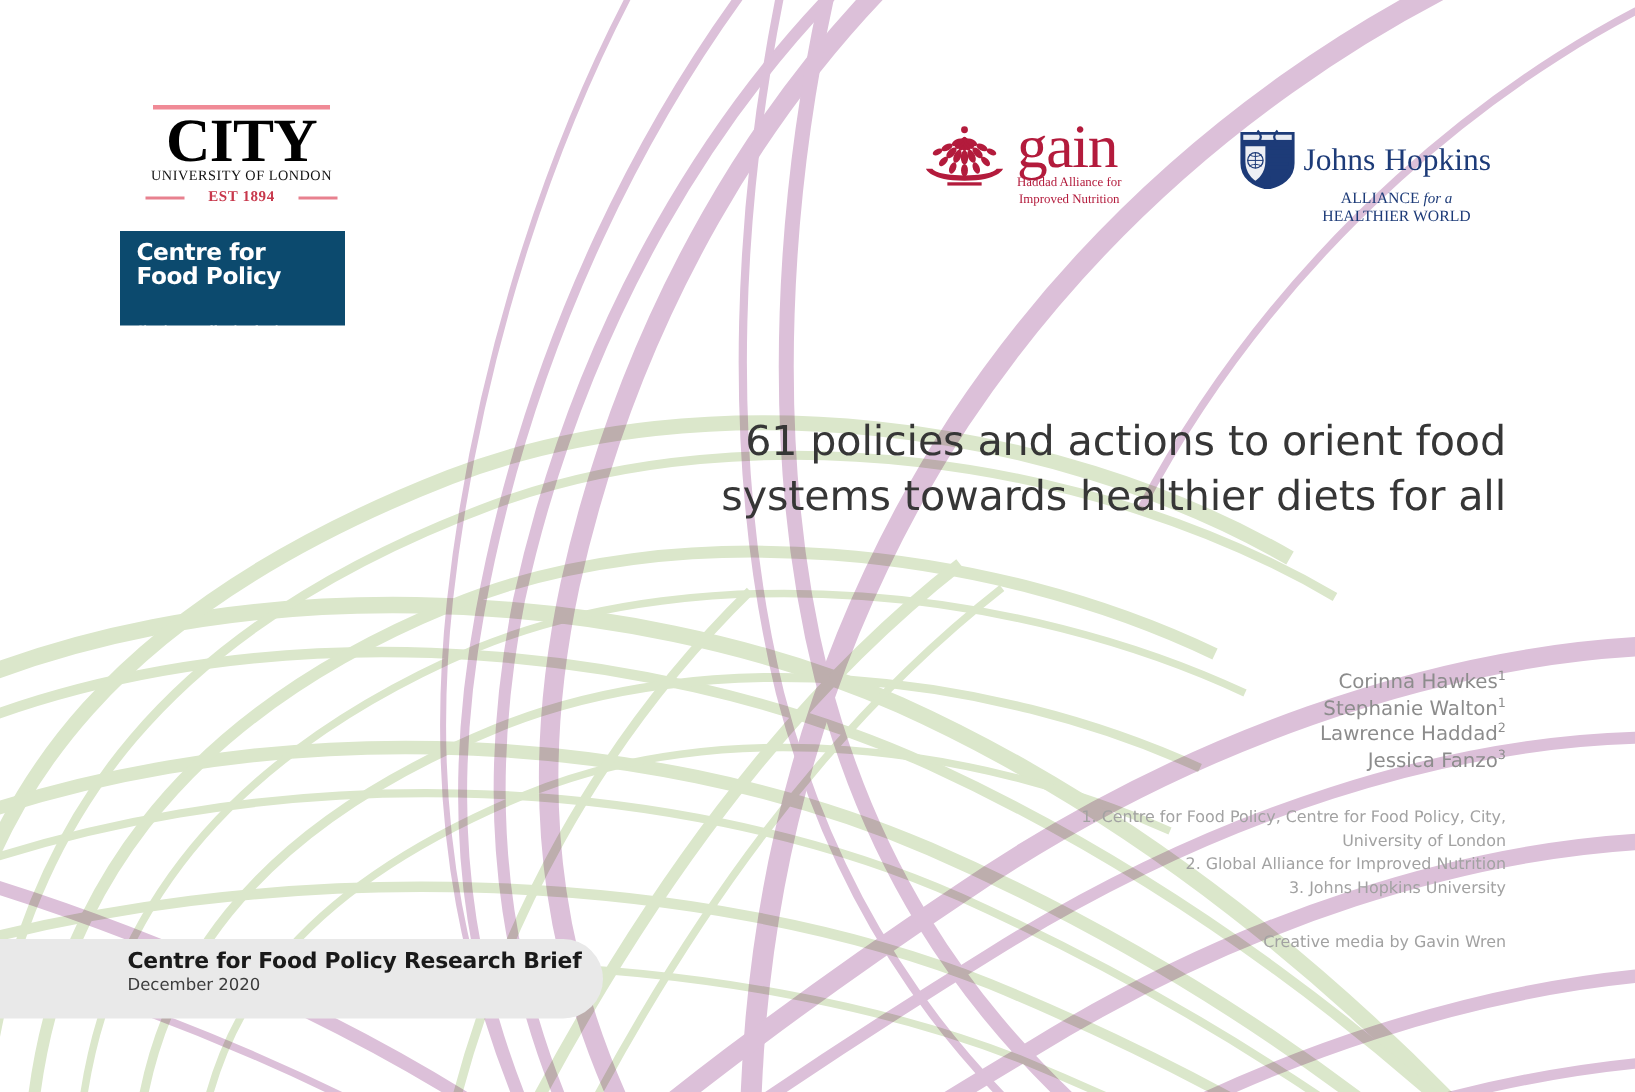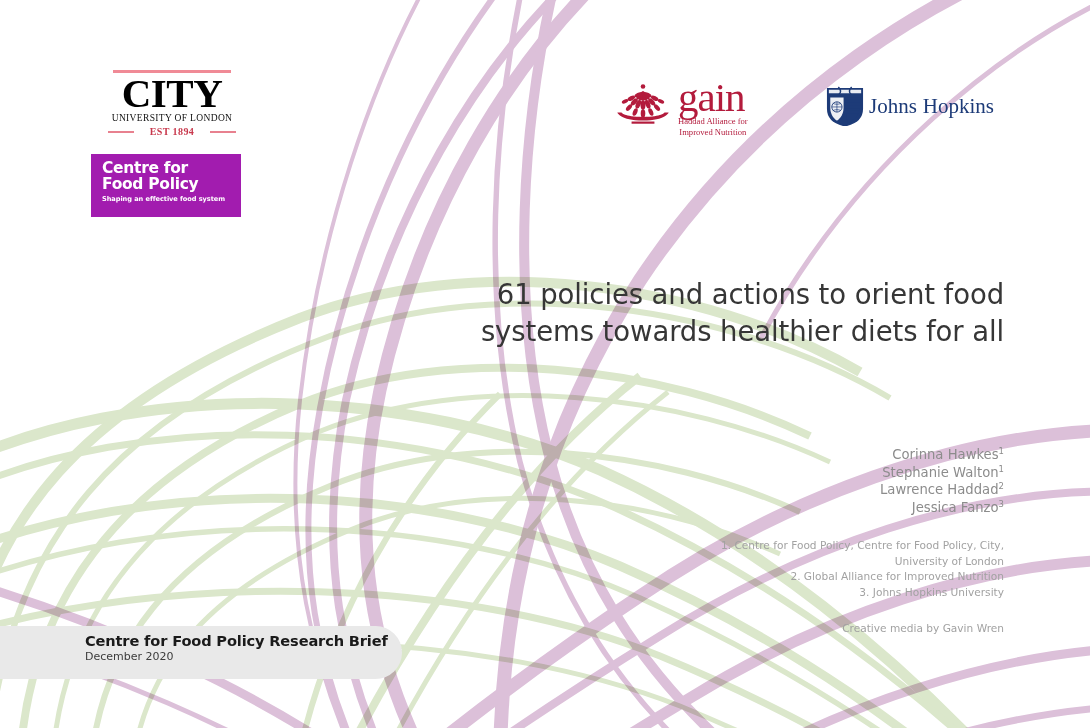--- a/index.html
+++ b/index.html
@@ -17,21 +17,21 @@
     left:0; top:0;
     width:1090px; height:728px;
     z-index:0;
     pointer-events:none;
   }
   #bg-swirls .swirl-layer { mix-blend-mode:multiply; }
 
   
   .logos-left {
     position:absolute;
-    left:91px; top:70px;
+    left:80px; top:70px;
     z-index:3;
     width:152px;
   }
 
   .city-logo { width:130px; margin-left:16px; }
   .city-rule-top {
     height:2.5px; background:#f08a96; width:118px; margin:0 auto 2px auto;
   }
   .city-word {
     font-family:"Liberation Serif", serif;
@@ -60,37 +60,37 @@
     font-weight:bold;
     font-size:10px;
     letter-spacing:0.4px;
     color:#c8384c;
     white-space:nowrap;
   }
 
   .cfp-box {
     margin-top:17px;
     width:150px; height:63px;
-    background:#a21caf;
+    background:#0c4a6e;
     padding:7px 0 16px 11px;
   }
   .cfp-title {
     font-family:"DejaVu Sans", sans-serif;
     font-weight:bold;
     font-size:15.5px;
     line-height:1.02;
     color:#ffffff;
     letter-spacing:-0.3px;
   }
   .cfp-tag {
     font-family:"DejaVu Sans", sans-serif;
     font-weight:bold;
     font-size:6.6px;
     color:#ffffff;
-    margin-top:2px;
+    margin-top:23px;
     letter-spacing:-0.05px;
   }
 
   .gain-logo {
     position:absolute;
     left:614px; top:82px;
     z-index:3;
     display:flex;
     align-items:flex-start;
   }
@@ -345,20 +345,27 @@
       </g>
       <path d="M21 28.6 H34 C33 33 27 37.2 22.5 38.8 C22.5 35 21 31 21 28.6 Z" fill="#1d3b78"></path>
       <rect x="2" y="3" width="36" height="4.6" fill="#ffffff" opacity="0.9"></rect>
       <path d="M2 3 H38 V24 C38 34 30 39.5 20 41.5 C10 39.5 2 34 2 24 Z" fill="none" stroke="#1d3b78" stroke-width="2"></path>
       <path d="M13 1 C16 4 16 7 13.5 9 M27 1 C24 4 24 7 26.5 9" stroke="#1d3b78" stroke-width="1.6" fill="none"></path>
     </svg>
     <div class="jh-word">
       <span>Johns</span><span style="margin-left:6px">Hopkins</span>
     </div>
   </div>
+  <div class="jh-sub">
+    <div>
+      <span>ALLIANCE</span>
+      <span class="ital">for a</span>
+    </div>
+    <div>HEALTHIER WORLD</div>
+  </div>
 </div>
 
 <div class="title-block">
   <div class="doc-title">61 policies and actions to orient food</div>
   <div class="doc-title">systems towards healthier diets for all</div>
 </div>
 
 <div class="authors-block">
   <div class="author">
     <span>Corinna Hawkes</span><sup>1</sup>

